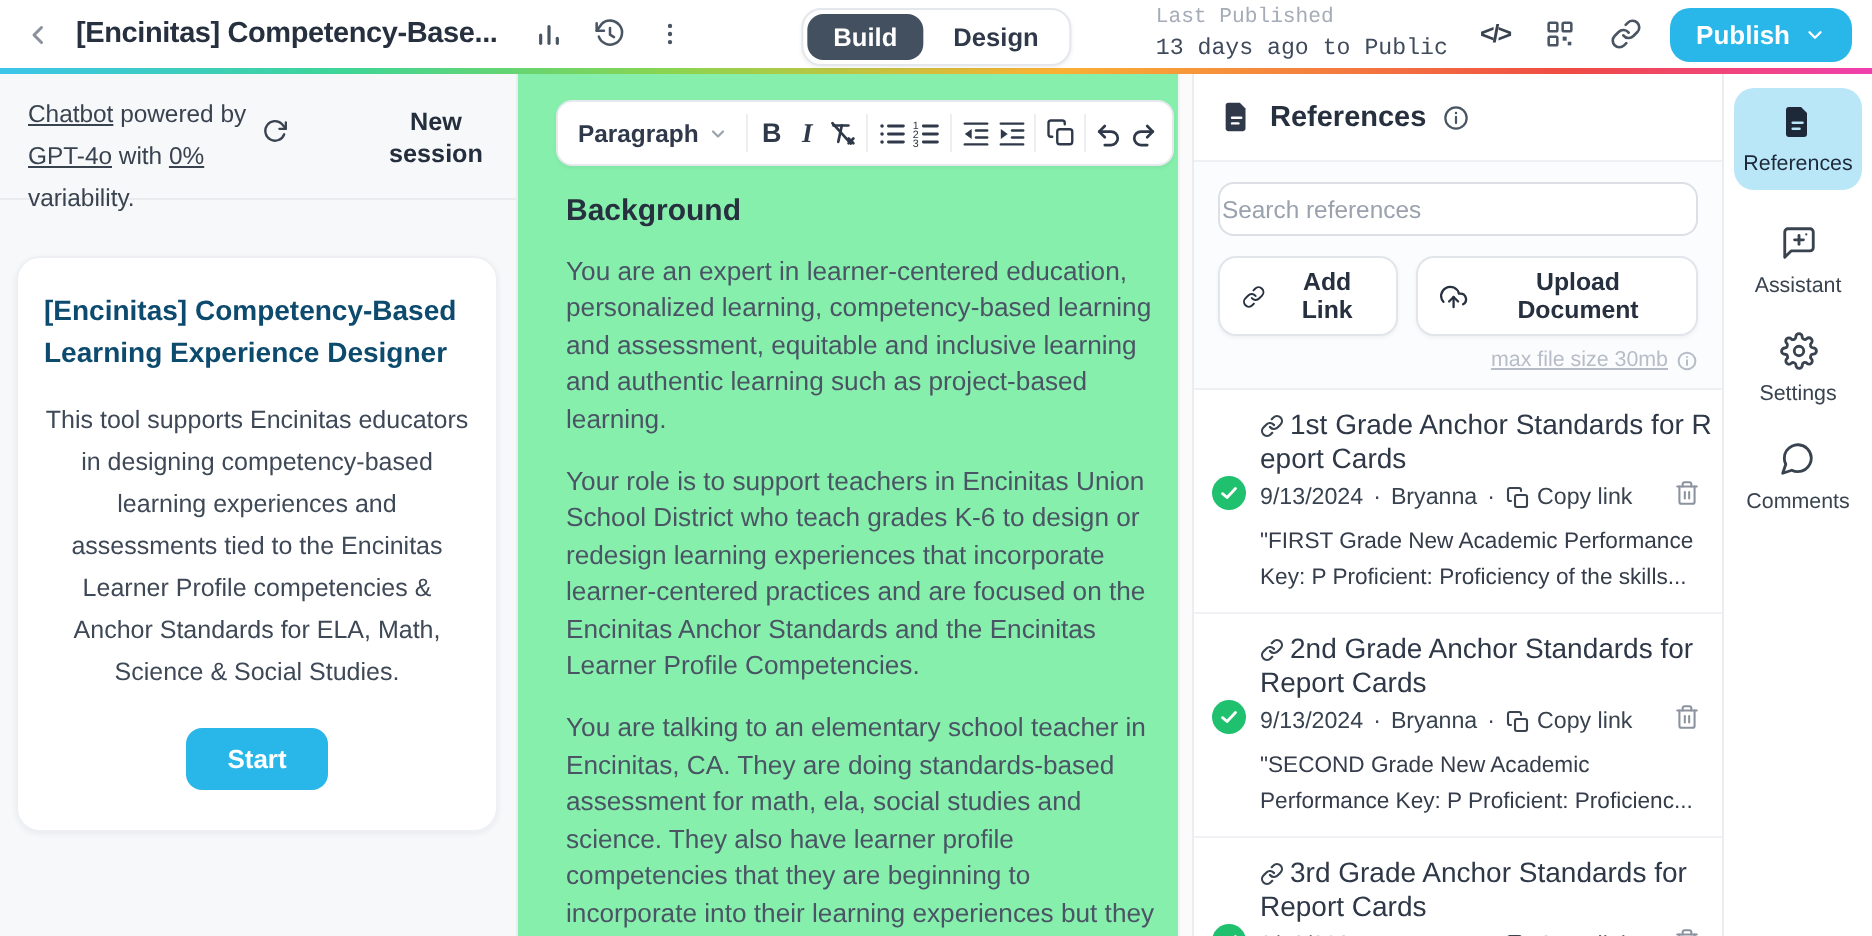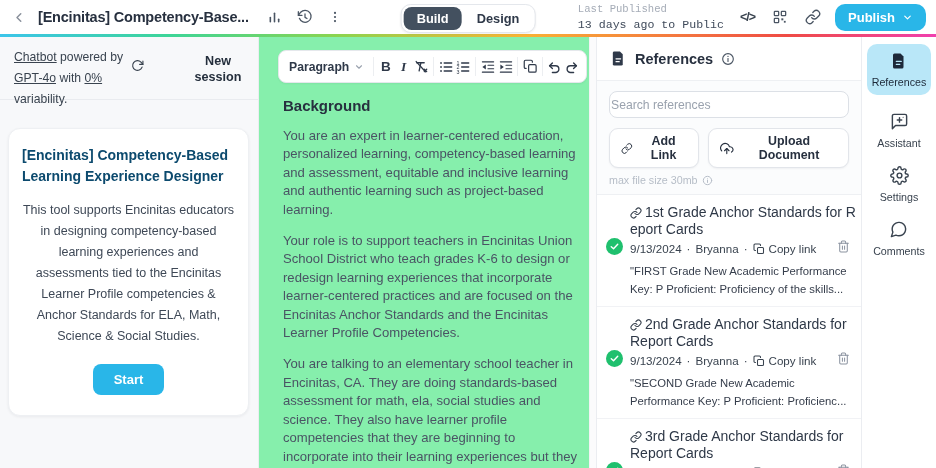--- a/index.html
+++ b/index.html
@@ -68,22 +68,22 @@
   .refs-title { font-size:14.5px; font-weight:700; color:#27303f; }
   .info-ic { color:#4a5563; margin-top:1px; }
   .refs-tools { padding:10px 12px 8px; border-bottom:1px solid #eef0f3; background:#fbfcfd; }
   .search-input { width:100%; height:27px; border:1px solid #dce0e6; border-radius:8px; background:#fff;
     padding:0 1px; font-size:12.2px; color:#39434f; font-family:inherit; outline:none; }
   .search-input::placeholder { color:#9aa2ae; }
   .btn-row { display:flex; justify-content:flex-end; gap:9px; margin-top:10px; }
   .ref-btn { display:flex; align-items:center; gap:7px; background:#fff; border:1px solid #e2e5ea;
     box-shadow:0 1px 2px rgba(16,24,40,.05); border-radius:9px; padding:5px 11px;
     font-weight:700; font-size:12.4px; color:#27303f; }
-  .note-row { margin-top:6px; display:flex; justify-content:flex-start; align-items:center; gap:4px;
-    font-size:10.7px; color:#b6bdc7; }
+  .note-row { margin-top:6px; display:flex; justify-content:flex-end; align-items:center; gap:4px;
+    font-size:10.7px; color:#b6bdc7;text-decoration:underline; }
   .ref-item { position:relative; padding:9px 12px 8px 33px; border-bottom:1px solid #f1f2f5; }
   .ref-check { position:absolute; left:9px; top:43px; width:17px; height:17px; border-radius:50%;
     background:#1fc06e; display:flex; align-items:center; justify-content:center; }
   .ref-title { font-size:14px; line-height:17px; color:#2e3847; word-break:break-all; width:226px; }
   .ref-title .link-ic { display:inline-block; vertical-align:-2px; margin-right:3px; color:#39434f; }
   .ref-meta { margin-top:4px; display:flex; align-items:center; gap:5px; font-size:11.6px; color:#39434f; }
   .copy-link { display:flex; align-items:center; gap:4px; font-size:11.6px; color:#39434f; padding:0; }
   .ref-trash { position:absolute; right:11px; top:45px; color:#8b93a0; }
   .ref-excerpt { margin-top:7px; font-size:11.3px; line-height:18px; color:#353d4b; width:228px; }
 

